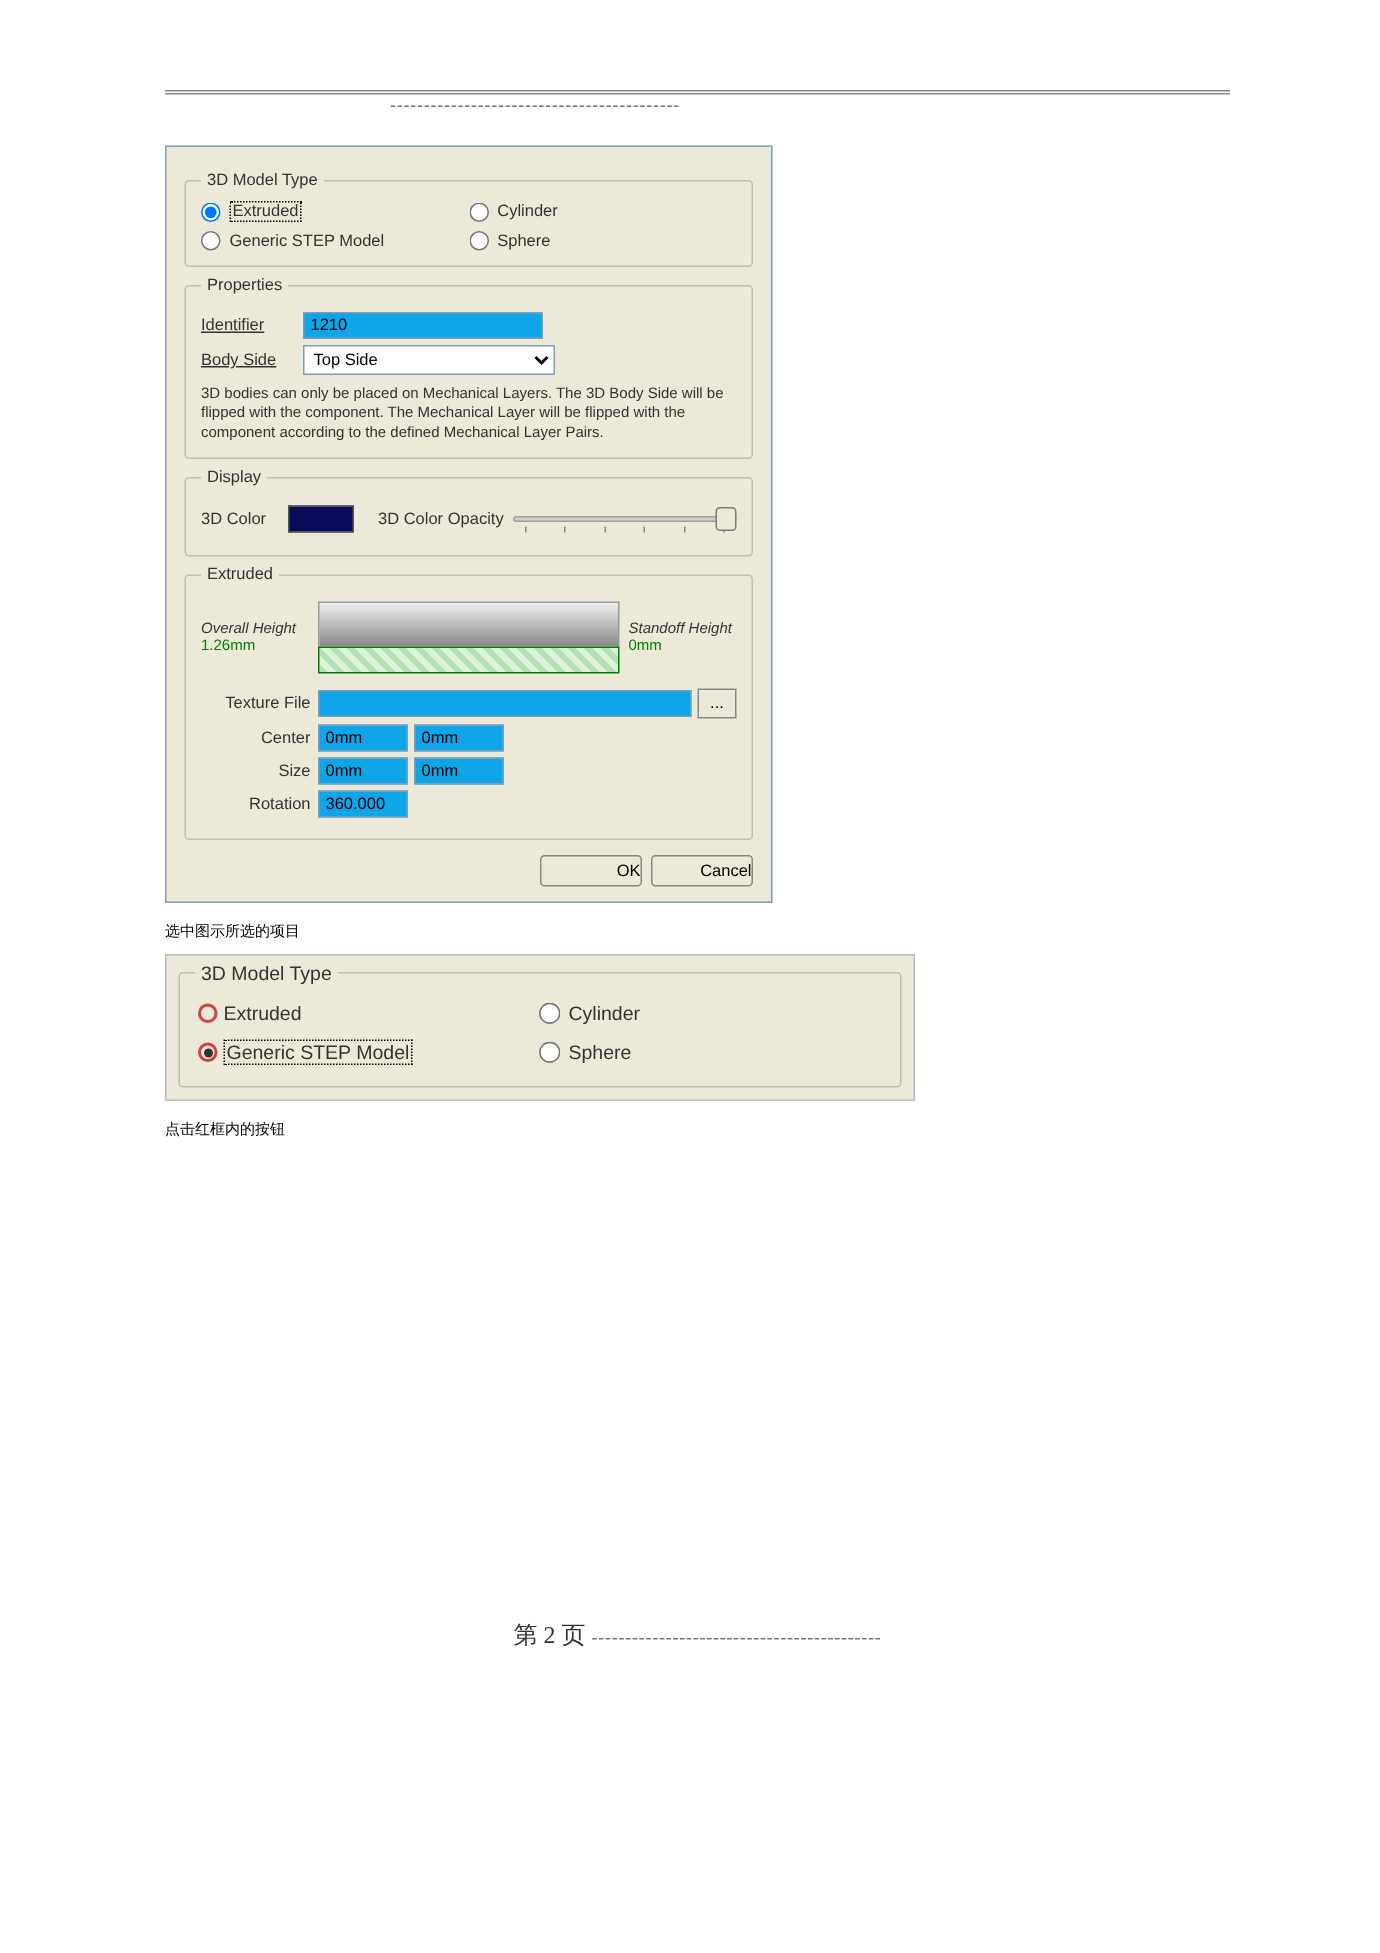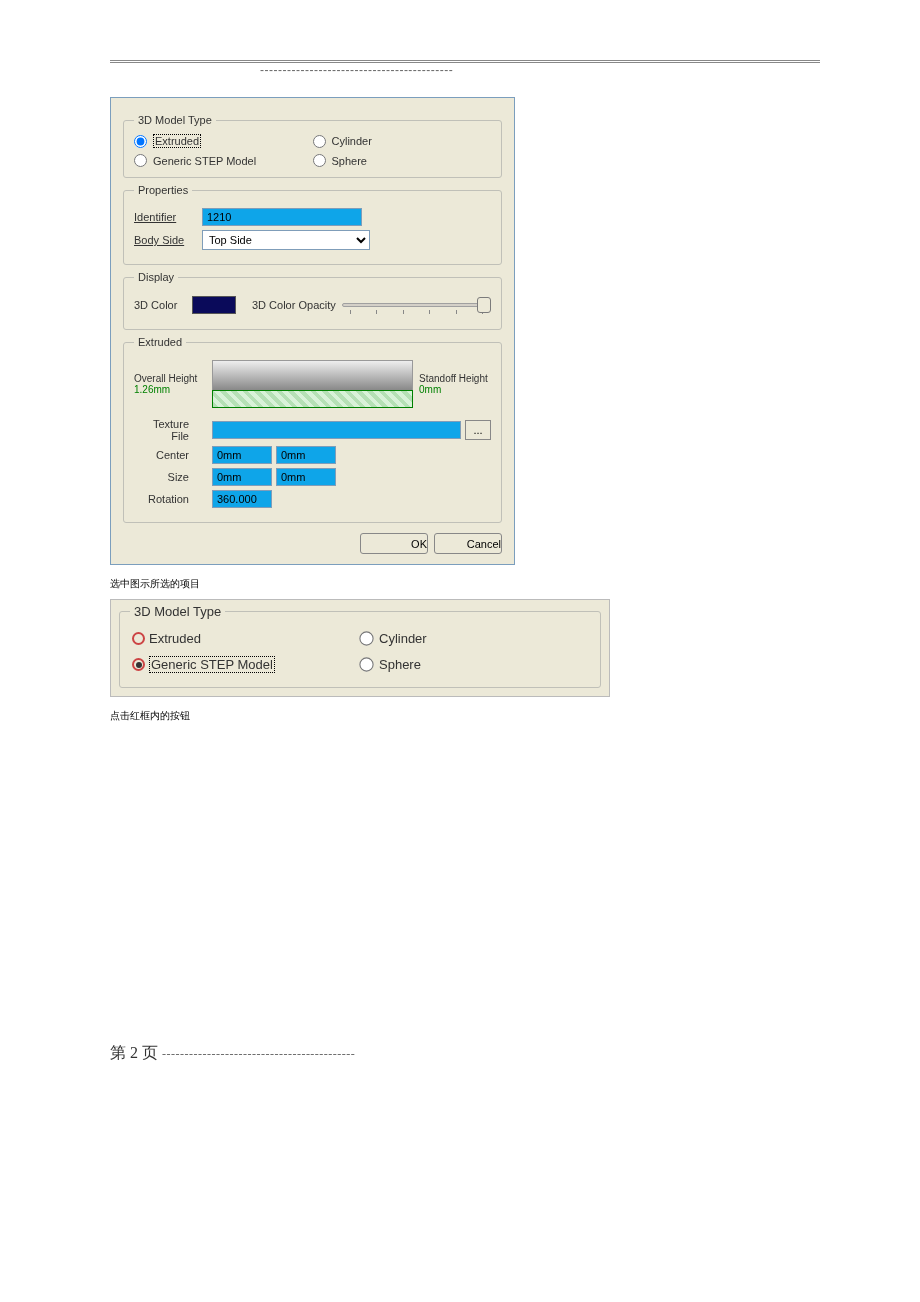--- a/index.html
+++ b/index.html
@@ -104,36 +104,36 @@
     }
     .slider-ticks span { width:1px; height:4px; background:#888; display:block; }
     .extruded-diagram {
       display: flex;
       align-items: center;
       gap: 6px;
       margin: 4px 0 10px 0;
     }
     .diagram-side { width: 72px; font-size: 10px; }
     .green-txt { color: #008000; white-space: nowrap; }
-    .ov-label { white-space: nowrap; }
+    .ov-label { white-space: nowrap; font-style: italic; }
     .diagram-shape { flex: 1; }
     .shape-top {
       height: 30px;
       background: linear-gradient(to bottom, #eee 0%, #888 100%);
       border: 1px solid #999;
       border-bottom: none;
     }
     .shape-bot {
       height: 18px;
       border: 1px solid #008000;
       background:
         repeating-linear-gradient(45deg, #b6e0b6 0 4px, #d9f2d9 4px 8px);
     }
     .row-inline { display: flex; align-items: center; margin: 4px 0; gap: 0; }
-    .label-right { width: 78px; text-align: right; padding-right: 23px; color: #333; }
+    .label-right { width: 78px; text-align: right; padding-right: 5px; color: #333; }
     .browse-btn {
       width: 26px; height: 20px;
       border: 1px solid #888;
       background: #ece9d8;
       font-size: 11px;
       cursor: pointer;
       margin-left: 4px;
     }
     .snap-layout { display: flex; gap: 10px; }
     .snap-grid {
@@ -199,21 +199,21 @@
     .red-circle.checked::after {
       content: "";
       position: absolute;
       left: 1.5px; top: 1.5px;
       width: 6px; height: 6px;
       border-radius: 50%;
       background: #333;
     }
     .footer {
       margin-top: 320px;
-      text-align: left;
+      text-align: center;
       font-family: SimSun, "宋体", serif;
       font-size: 16px;
       color: #333;
     }
     .footer-dash {
       display: inline-block;
       vertical-align: middle;
       color: #666;
       letter-spacing: 0.5px;
       font-size: 12px;
@@ -255,20 +255,21 @@
     <div class="props-row">
       <span class="props-label">Identifier</span>
       <input class="textin" style="width: 160px;" value="1210">
     </div>
     <div class="props-row">
       <span class="props-label">Body Side</span>
       <select class="combo" style="width:168px">
         <option>Top Side</option>
       </select>
     </div>
+    <div class="hint">3D bodies can only be placed on Mechanical Layers. The 3D Body Side will be flipped with the component. The Mechanical Layer will be flipped with the component according to the defined Mechanical Layer Pairs.</div>
   </fieldset>
 
   <fieldset>
     <legend>Display</legend>
     <div class="props-row">
       <span style="width:52px">3D Color</span>
       <span class="color-swatch"></span>
       <span style="margin-left:10px">3D Color Opacity</span>
       <div class="slider-track">
         <div class="slider-bar"></div>

